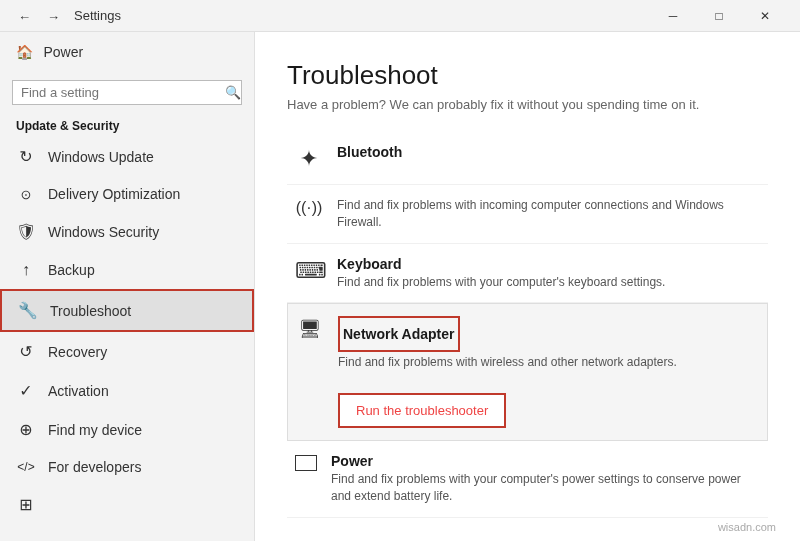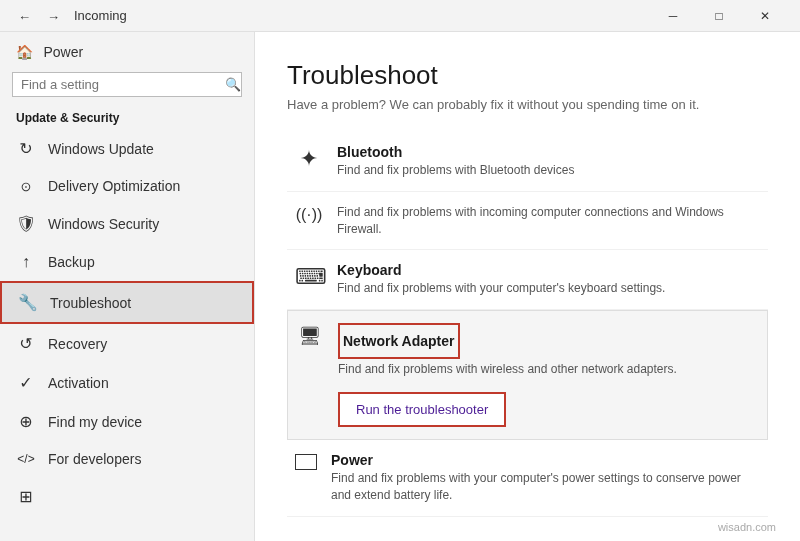--- a/index.html
+++ b/index.html
@@ -38,21 +38,21 @@
       flex-direction: column;
       overflow-y: auto;
       flex-shrink: 0;
     }
     .sidebar-home {
       display: flex; align-items: center; gap: 10px;
       padding: 12px 16px; cursor: pointer;
       font-size: 14px; color: #333;
     }
     .sidebar-search {
-      margin: 0 12px 8px 12px;
+      margin: 8px 12px 8px 12px;
       display: flex; align-items: center;
       background: #fff; border: 1px solid #bbb; padding: 4px 8px; gap: 28px;
     }
     .sidebar-search input {
       border: none; outline: none; font-size: 13px; flex: 1; color: #333; background: transparent;
     }
     .sidebar-search-icon { font-size: 13px; color: #555; }
     .sidebar-section-title {
       font-size: 12px; font-weight: 700; color: #1a1a1a;
       padding: 6px 16px 4px 16px;
@@ -105,26 +105,26 @@
       font-size: 14px; font-weight: 600; color: #1a1a1a; margin-bottom: 2px;
     }
     .item-title.red-box {
       border: 2px solid #c0392b;
       display: inline-block;
       padding: 8px 3px;
     }
     .item-desc { font-size: 12px; color: #555; line-height: 1.4; }
 
     .run-btn {
-      margin-top: 14px;
+      margin-top: 22px;
       padding: 8px 16px;
       background: #fff;
       border: 1px solid #888;
       font-size: 13px;
-      color: #4c1d95;
+      color: #ef4444;
       cursor: pointer;
       display: block;
       border: 2px solid #c0392b;
     }
 
     .watermark {
       position: fixed;
       bottom: 8px;
       right: 24px;
       font-size: 11px;
@@ -133,21 +133,21 @@
   </style>
 </head>
 <body>
 
 <div class="titlebar">
   <div class="titlebar-left">
     <div class="titlebar-nav">
       <button>←</button>
       <button>→</button>
     </div>
-    <span class="titlebar-title">Incoming</span>
+    <span class="titlebar-title">Settings</span>
   </div>
   <div class="titlebar-controls">
     <button>─</button>
     <button>□</button>
     <button class="close-btn">✕</button>
   </div>
 </div>
 
 <div class="main-layout">
 
@@ -206,21 +206,20 @@
   <div class="content">
     <div class="content-title">Troubleshoot</div>
     <div class="content-subtitle">Have a problem? We can probably fix it without you spending time on it.</div>
 
 
     
     <div class="troubleshoot-item">
       <div class="item-icon">✦</div>
       <div class="item-text">
         <div class="item-title">Bluetooth</div>
-        <div class="item-desc">Find and fix problems with Bluetooth devices</div>
       </div>
     </div>
 
     
     <div class="troubleshoot-item">
       <div class="item-icon" style="font-size:16px;">((·))</div>
       <div class="item-text">
         <div class="item-desc">Find and fix problems with incoming computer connections and Windows Firewall.</div>
       </div>
     </div>

